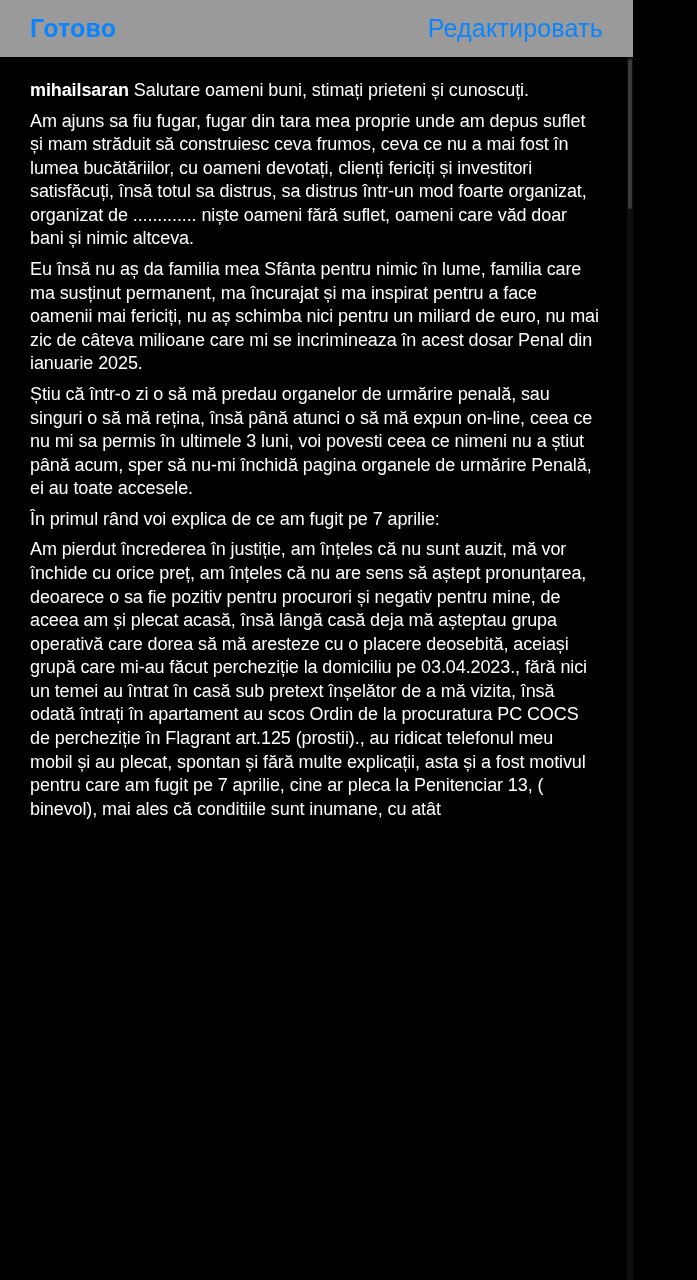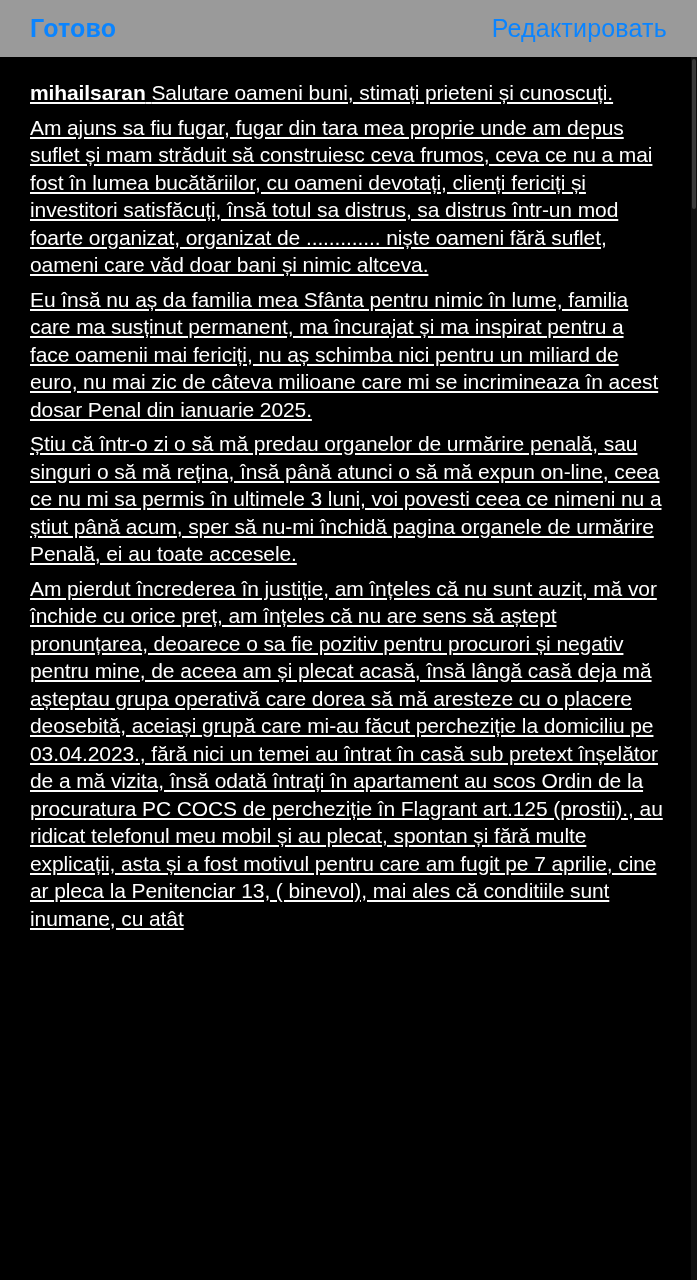--- a/index.html
+++ b/index.html
@@ -9,21 +9,21 @@
   }
   body {
     width: 697px;
     height: 1280px;
     overflow: hidden;
     font-family: "Liberation Sans", sans-serif;
     color: #ffffff;
   }
   .screen {
     position: relative;
-    width: 697px;
+    width: 633px;
     height: 1280px;
     background: #000000;
     display: flex;
     flex-direction: column;
   }
   .topbar {
     height: 57px;
     min-height: 57px;
     background: #9a9a9a;
     display: flex;
@@ -66,27 +66,26 @@
     width: 4px;
     height: 150px;
     background: #3a3a3a;
     border-radius: 2px;
   }
   .post {
     padding: 22px 26px 0 30px;
     box-sizing: border-box;
   }
   .paragraph {
-    font-size: 21px;
+    font-size: 18px;
     line-height: 1.31;
     color: #ffffff;
     margin: 0 8px 7px 0;
     letter-spacing: -0.1px;
     word-wrap: break-word;
-    text-decoration: underline;
   }
   .username {
     font-weight: 700;
     color: #ffffff;
   }
 </style>
 </head>
 <body>
 
 <div class="screen">
@@ -95,20 +94,21 @@
     <div class="topbar-btn left">Готово</div>
     <div class="topbar-btn right">Редактировать</div>
   </div>
 
   <div class="content-wrap">
     <div class="post">
       <p class="paragraph"><span class="username">mihailsaran</span> <span>Salutare oameni buni, stimați prieteni și cunoscuți.</span></p>
       <p class="paragraph">Am ajuns sa fiu fugar, fugar din tara mea proprie unde am depus suflet și mam străduit să construiesc ceva frumos, ceva ce nu a mai fost în lumea bucătăriilor, cu oameni devotați, clienți fericiți și investitori satisfăcuți, însă totul sa distrus, sa distrus într-un mod foarte organizat, organizat de ............. niște oameni fără suflet, oameni care văd doar bani și nimic altceva.</p>
       <p class="paragraph">Eu însă nu aș da familia mea Sfânta pentru nimic în lume, familia care ma susținut permanent, ma încurajat și ma inspirat pentru a face oamenii mai fericiți, nu aș schimba nici pentru un miliard de euro, nu mai zic de câteva milioane care mi se incrimineaza în acest dosar Penal din ianuarie 2025.</p>
       <p class="paragraph">Știu că într-o zi o să mă predau organelor de urmărire penală, sau singuri o să mă rețina, însă până atunci o să mă expun on-line, ceea ce nu mi sa permis în ultimele 3 luni, voi povesti ceea ce nimeni nu a știut până acum, sper să nu-mi închidă pagina organele de urmărire Penală, ei au toate accesele.</p>
+      <p class="paragraph">În primul rând voi explica de ce am fugit pe 7 aprilie:</p>
       <p class="paragraph">Am pierdut încrederea în justiție, am înțeles că nu sunt auzit, mă vor închide cu orice preț, am înțeles că nu are sens să aștept pronunțarea, deoarece o sa fie pozitiv pentru procurori și negativ pentru mine, de aceea am și plecat acasă, însă lângă casă deja mă așteptau grupa operativă care dorea să mă aresteze cu o placere deosebită, aceiași grupă care mi-au făcut percheziție la domiciliu pe 03.04.2023., fără nici un temei au întrat în casă sub pretext înșelător de a mă vizita, însă odată întrați în apartament au scos Ordin de la procuratura PC COCS de percheziție în Flagrant art.125 (prostii)., au ridicat telefonul meu mobil și au plecat, spontan și fără multe explicații, asta și a fost motivul pentru care am fugit pe 7 aprilie, cine ar pleca la Penitenciar 13, ( binevol), mai ales că conditiile sunt inumane, cu atât</p>
     </div>
     <div class="scrollbar-track">
       <div class="scrollbar-thumb"></div>
     </div>
   </div>
 
 </div>
 
 </body></html>

